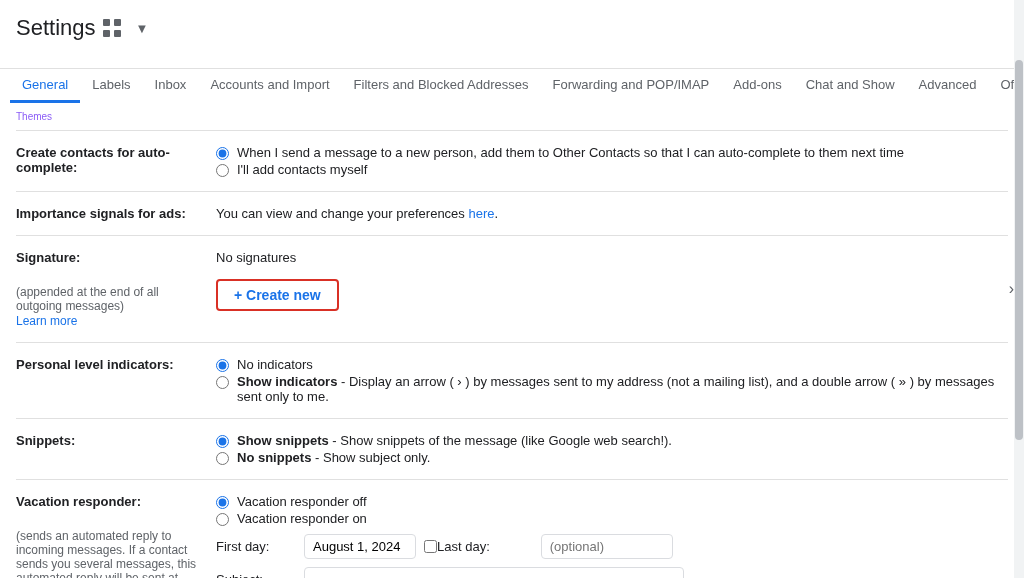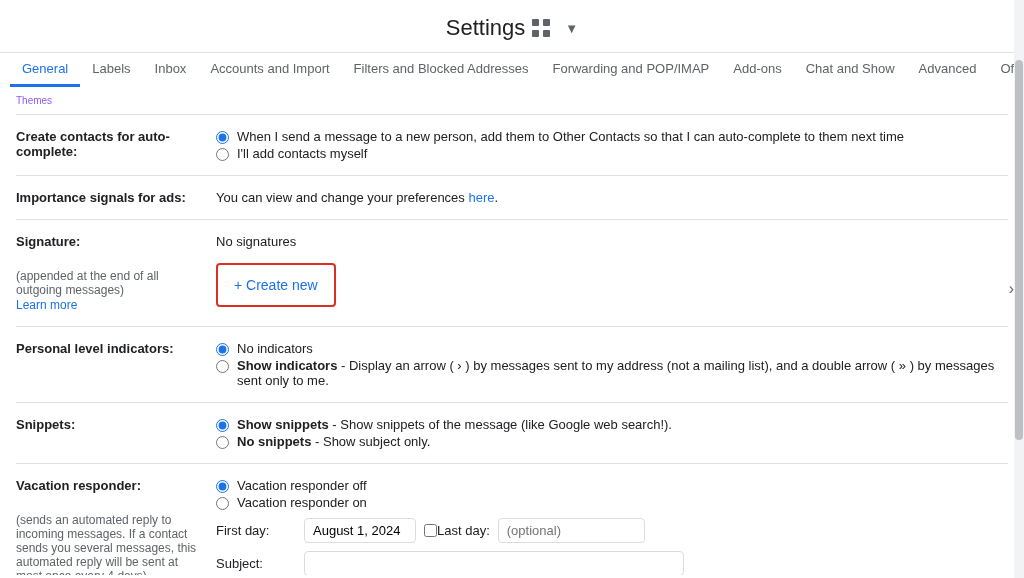--- a/index.html
+++ b/index.html
@@ -1,18 +1,18 @@
 <!DOCTYPE html>
 <html><head>
   <meta charset="utf-8">
   <style>
     * { box-sizing: border-box; margin: 0; padding: 0; }
     body { font-family: Arial, sans-serif; font-size: 13px; color: #202124; background: #fff; }
 
-    .header { display: flex; align-items: center; justify-content: center; padding: 12px 16px 0 16px; border-bottom: 1px solid #e0e0e0; }
+    .header { display: flex; align-items: center; justify-content: flex-start; padding: 12px 16px 16px 16px; border-bottom: 1px solid #e0e0e0; }
     .header-title { font-size: 22px; font-weight: 400; color: #202124; margin-bottom: 8px; }
     .header-right { display: flex; align-items: center; gap: 8px; margin-bottom: 8px; }
     .grid-icon { width: 32px; height: 32px; display: flex; align-items: center; justify-content: center; cursor: pointer; border-radius: 50%; }
 
     .tabs { display: flex; align-items: center; overflow-x: auto; }
     .tab { padding: 8px 12px; font-size: 13px; color: #5f6368; cursor: pointer; border-bottom: 3px solid transparent; white-space: nowrap; text-decoration: none; }
     .tab.active { color: #1a73e8; border-bottom: 3px solid #1a73e8; font-weight: 500; margin-left: 10px; }
 
     .content { padding: 0 16px; overflow-y: auto; max-height: calc(578px - 90px); }
 
@@ -25,38 +25,39 @@
     .settings-value { flex: 1; font-size: 13px; }
 
     .radio-group { display: flex; flex-direction: column; gap: 2px; }
     .radio-item { display: flex; align-items: flex-start; gap: 8px; }
     .radio-item input[type="radio"] { margin-top: 2px; cursor: pointer; accent-color: #1a73e8; }
 
     .link-blue { color: #1a73e8; text-decoration: none; cursor: pointer; }
 
     .create-new-btn {
       display: inline-flex; align-items: center; gap: 6px;
-      padding: 12px 16px; border: 2px solid #d93025; border-radius: 4px;
+      padding: 6px 16px; border: 2px solid #d93025; border-radius: 4px;
       color: #1a73e8; font-size: 14px; cursor: pointer; background: #fff;
       margin-top: 8px;
+      font-weight: bold;
     }
 
     .no-signatures { color: #202124; font-size: 13px; margin-bottom: 6px; }
 
     .vacation-grid { display: flex; flex-direction: column; gap: 8px; margin-top: 8px; }
     .vacation-row { display: flex; align-items: center; gap: 8px; }
     .vacation-label { font-size: 13px; min-width: 80px; }
     .vacation-input { border: 1px solid #dadce0; border-radius: 4px; padding: 4px 8px; font-size: 13px; }
     .vacation-input-wide { width: 380px; border: 1px solid #dadce0; border-radius: 4px; padding: 4px 8px; font-size: 13px; }
 
     .page-wrapper { position: relative; width: 1024px; height: 578px; overflow: hidden; background: #fff; }
 
     .last-day-section { display: flex; align-items: center; gap: 8px; }
     .checkbox-last-day { display: flex; align-items: center; }
-    .optional-input { width: 147px; border: 1px solid #dadce0; border-radius: 4px; padding: 4px 8px; font-size: 13px; color: #80868b; }
+    .optional-input { width: 132px; border: 1px solid #dadce0; border-radius: 4px; padding: 4px 8px; font-size: 13px; color: #80868b; margin-left: 43px; }
   </style>
 </head>
 <body>
 
 <div class="page-wrapper">
 
   <div class="header">
     <div class="header-title">Settings</div>
     <div class="header-right">
       <div class="grid-icon">

